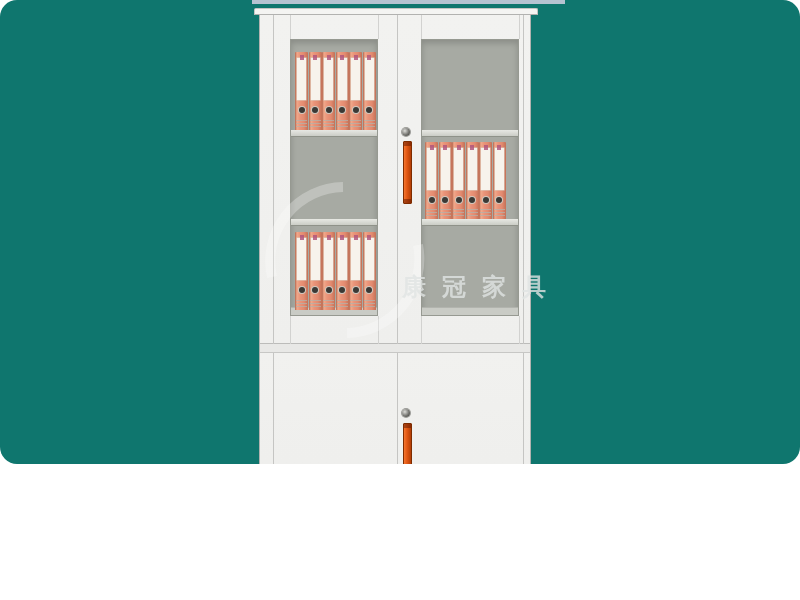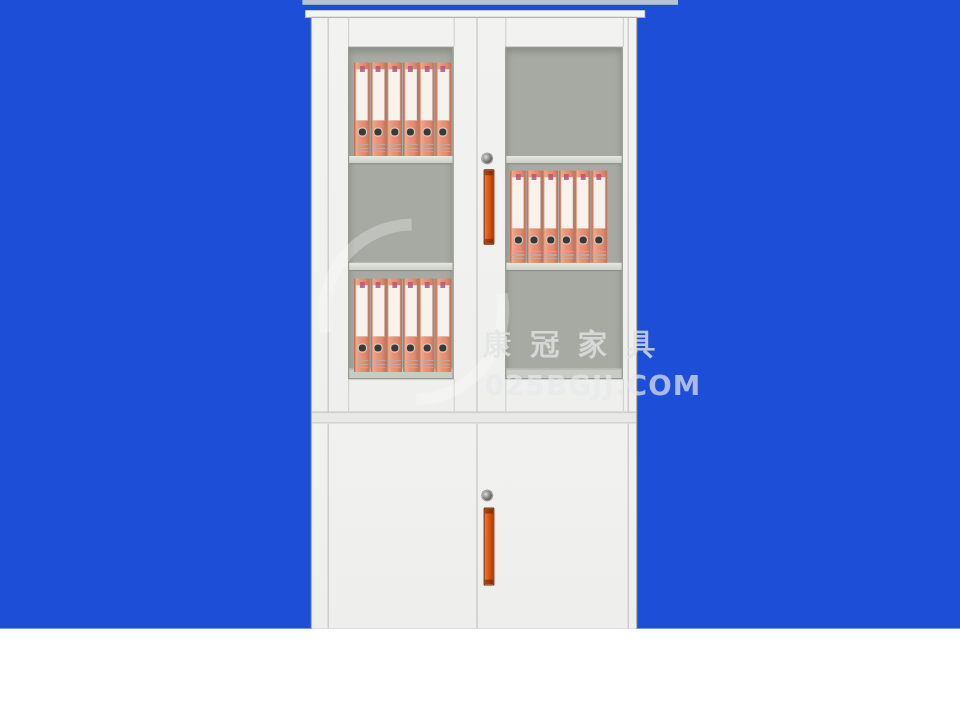--- a/index.html
+++ b/index.html
@@ -1,18 +1,18 @@
 <!DOCTYPE html>
 <html style="--strip_blue: #b6c3d1; --cabinet_white: #f0f0ee; --glass_gray: #a7aaa3; --binder_salmon: #e28a6f; --accent_orange: #e05612;"><head>
 <meta charset="utf-8">
 <style>
   html,body { margin:0; padding:0; background:#ffffff; }
   .stage {
-    position:relative; width:800px; height:524px; background:#1d4ed8;
-    overflow:hidden; font-family:"DejaVu Sans", sans-serif;
+    position:relative; width:800px; height:464px; background:#0f766e;
+    overflow:hidden; font-family:"DejaVu Sans", sans-serif;border-radius:17px;
   }
   
   .top-strip { position:absolute; left:252px; top:0; width:313px; height:4px;
     background:var(--strip_blue,#b6c3d1); }
 
   
   .cap { position:absolute; left:254px; top:8px; width:284px; height:7px;
     box-sizing:border-box; background:#f4f4f2;
     border:1px solid #c4c4c2; border-bottom-color:#adadab; border-radius:2px 2px 0 0; }
 
@@ -265,14 +265,13 @@
   <div class="floor-shadow"></div>
 
   <svg class="wm-swirl" width="190" height="190" viewBox="0 0 190 190">
     <g fill="none" stroke="rgba(255,255,255,0.28)">
       <path d="M 22 112 A 74 74 0 0 1 93 22" stroke-width="10"></path>
       <path d="M 168 80 A 74 74 0 0 1 97 168" stroke-width="10"></path>
     </g>
   </svg>
 
   <div class="wm-brand">康冠家具</div>
-  <div class="wm-url">025BGJJ.COM</div>
 </div>
 
 </body></html>

